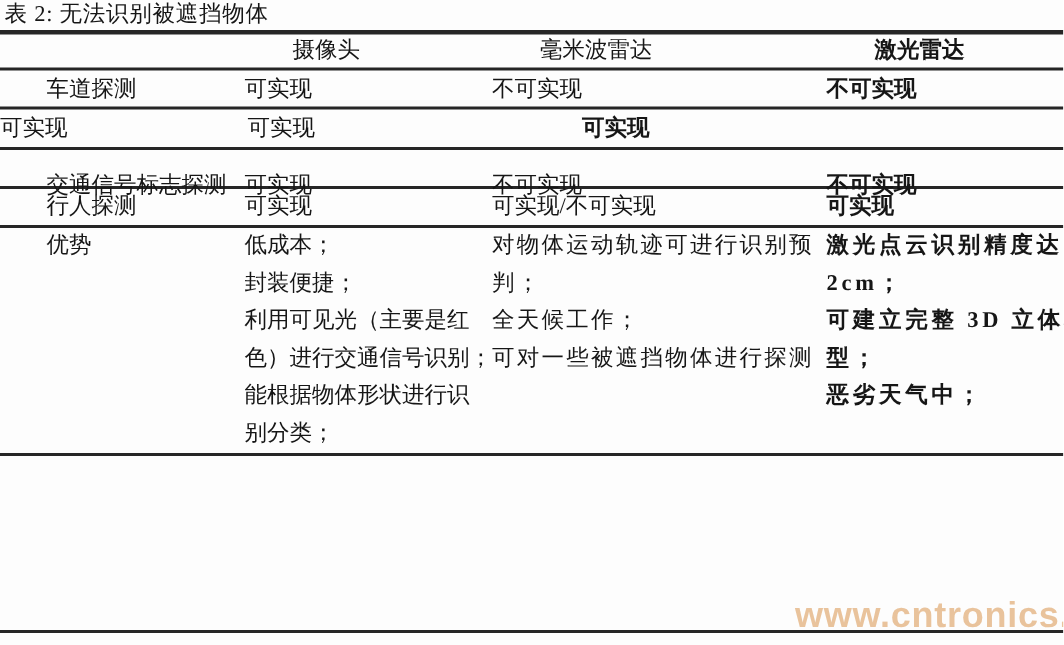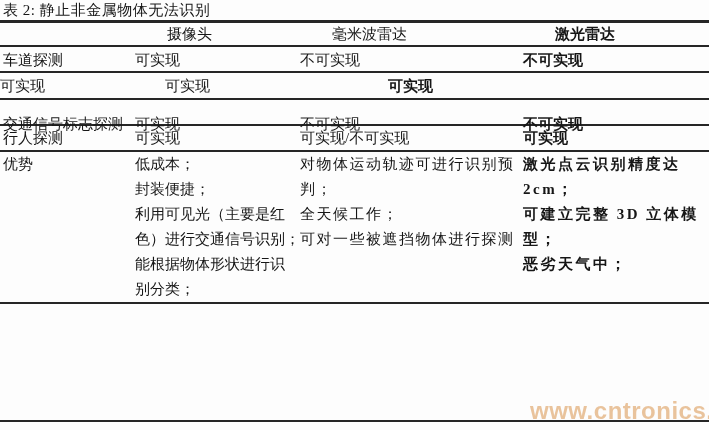--- a/index.html
+++ b/index.html
@@ -23,21 +23,21 @@
     position:absolute;left:0;width:709px;
     background:#262626;z-index:1;
   }
   .rule.thick{height:3px;}
   .rule.thin{height:2px;}
   .row{
     position:absolute;left:0;width:709px;
     display:flex;align-items:flex-start;
     z-index:2;
   }
-  .c1{flex:0 0 135px;box-sizing:border-box;padding-left:3px;}
+  .c1{flex:0 0 135px;box-sizing:border-box;padding-left:3px;margin-left:28px;}
   .c2{flex:0 0 165px;box-sizing:border-box;}
   .c3{flex:0 0 223px;box-sizing:border-box;}
   .c4{flex:0 0 186px;box-sizing:border-box;font-weight:bold;}
   .txt{width:max-content;white-space:pre;}
   .hdr .txt{line-height:22px;margin-left:32px;}
   .cap .txt{line-height:24px;}
   .blk .txt{line-height:25px;}
   .dis .txt{line-height:24px;}
   .ls10{letter-spacing:1px;}
   .ls15{letter-spacing:1.5px;}
@@ -50,21 +50,21 @@
     letter-spacing:0.5px;
     z-index:3;
     white-space:pre;
   }
 </style>
 </head>
 <body>
 
 <div class="page">
 
-  <div class="title">表 2: 静止非金属物体无法识别</div>
+  <div class="title">表 2: 无法识别被遮挡物体</div>
 
   <div class="rule thick" style="top:20px"></div>
 
   <div class="row hdr" style="top:23px">
     <div class="c1"></div>
     <div class="c2">
         <div class="txt">摄像头</div>
       </div>
     <div class="c3">
         <div class="txt">毫米波雷达</div>

